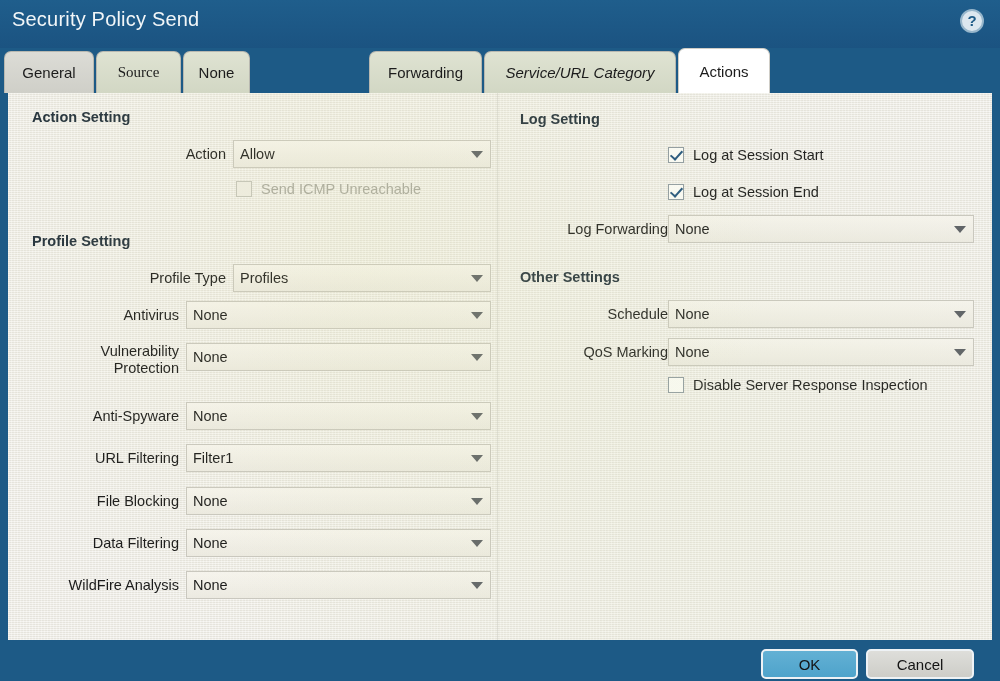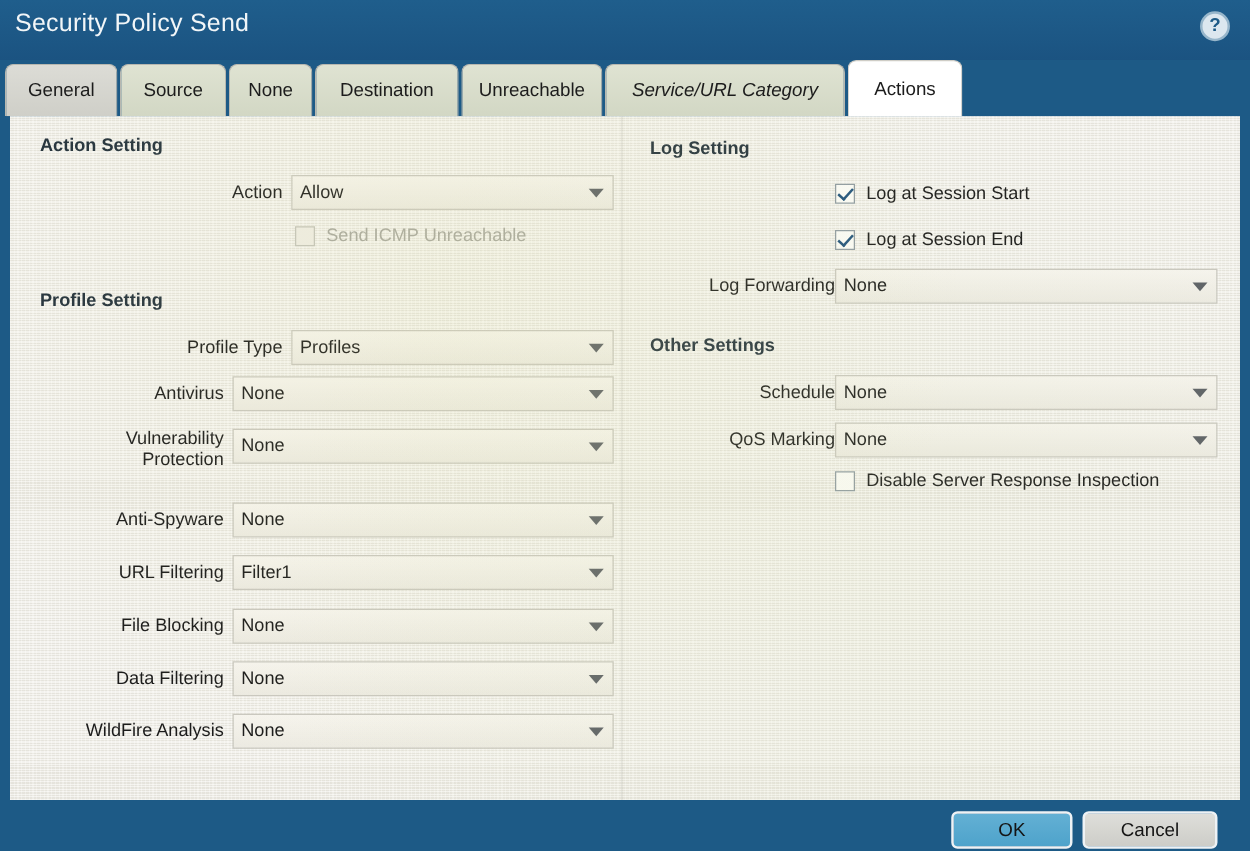--- a/index.html
+++ b/index.html
@@ -271,31 +271,28 @@
     <div id="title-text">Security Policy Send</div>
     <div id="help-icon">
       <span>?</span>
     </div>
   </div>
 
   <div id="tabstrip">
     <div class="tab" id="tab-0" style="left:4px;width:90px;">
       <span class="tab-label">General</span>
     </div>
-    <div class="tab greenish" id="tab-1" style="left:96px;width:85px;">
+    <div class="tab greenish" id="tab-1" style="left:96px;width:85px;font-family:Liberation Serif, serif;">
       <span class="tab-label">Source</span>
     </div>
     <div class="tab greenish" id="tab-2" style="left:183px;width:67px;">
       <span class="tab-label">None</span>
     </div>
-    <div class="tab greenish" id="tab-3" style="left:252px;width:115px;">
-      <span class="tab-label">Destination</span>
-    </div>
     <div class="tab greenish" id="tab-4" style="left:369px;width:113px;">
-      <span class="tab-label">Unreachable</span>
+      <span class="tab-label">Forwarding</span>
     </div>
     <div class="tab greenish" id="tab-5" style="left:484px;width:192px;font-style:italic;">
       <span class="tab-label">Service/URL Category</span>
     </div>
     <div class="tab active" id="tab-6" style="left:678px;width:92px;">
       <span class="tab-label">Actions</span>
     </div>
   </div>
 
   <div id="content">

